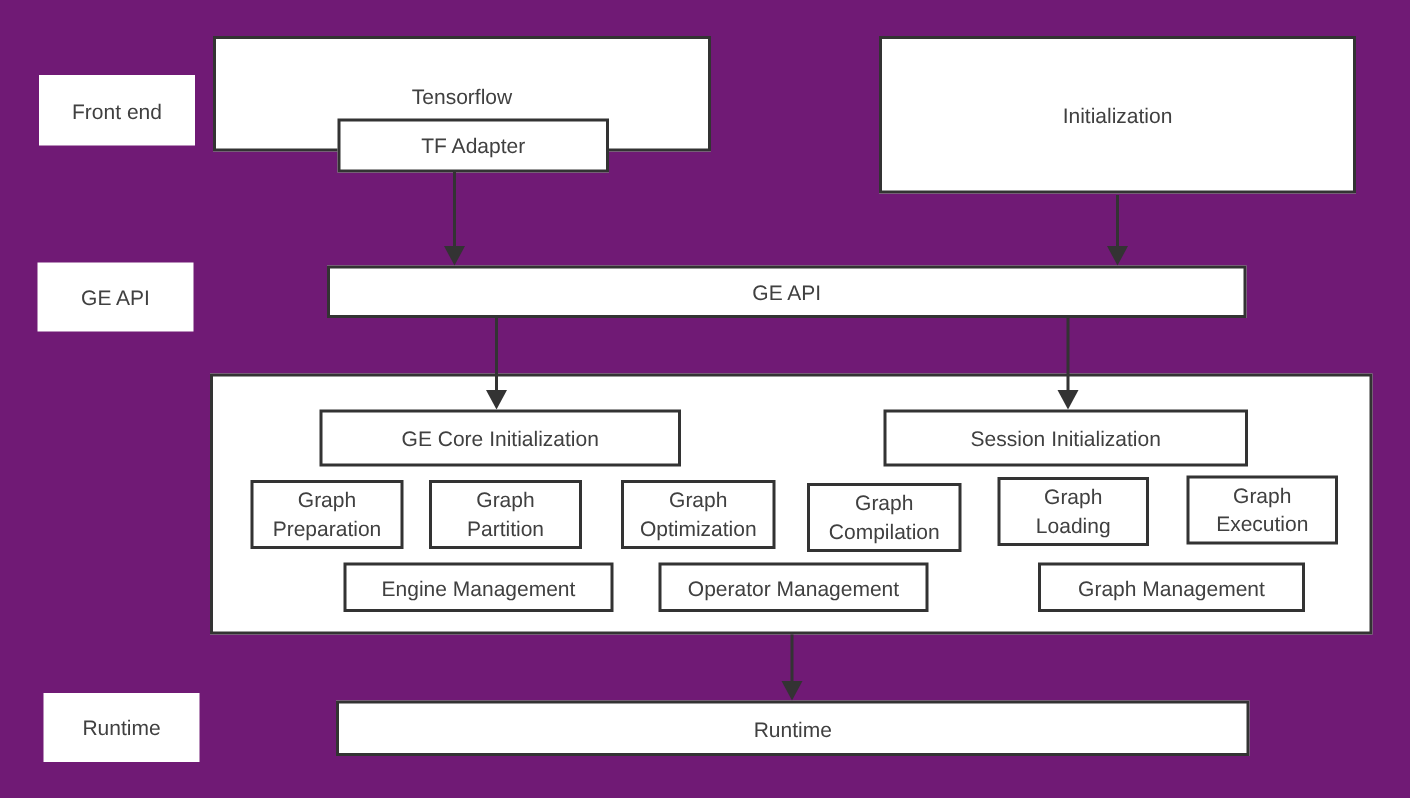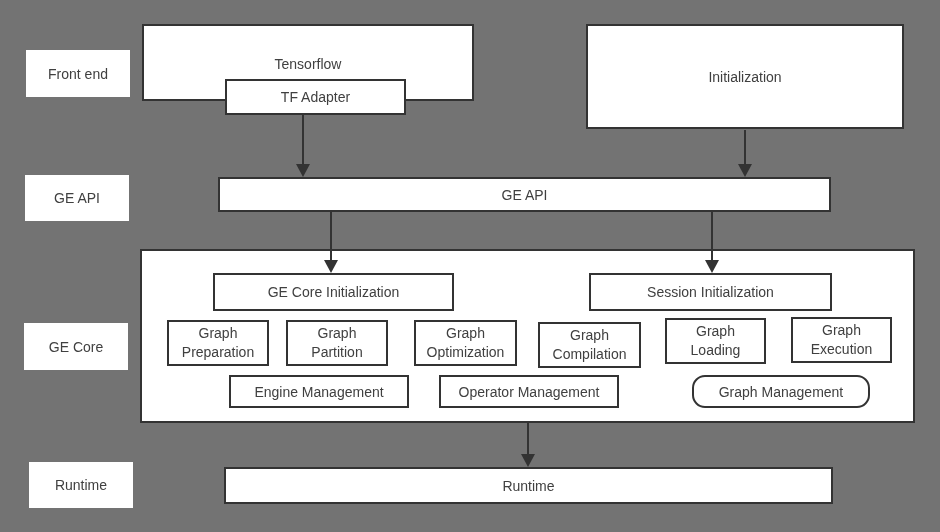--- a/index.html
+++ b/index.html
@@ -2,21 +2,21 @@
 <html><head>
 <meta charset="utf-8">
 <style>
   * { margin: 0; padding: 0; box-sizing: border-box; }
   html, body { background: #000; }
   body { font-family: "Liberation Sans", "DejaVu Sans", sans-serif; }
   .canvas {
     position: relative;
     width: 940px;
     height: 532px;
-    background: #737373;
+    background: #701a75;
     overflow: hidden;
     color: #404040;
     font-size: 14px;
   }
   .box {
     position: absolute;
     background: #fff;
     border: 2px solid #333333;
     display: flex;
     align-items: center;
@@ -61,23 +61,20 @@
 </head>
 <body>
 
 <div class="canvas">
 
   <div class="label-plain" style="left:26px; top:50px; width:104px; height:47px;">
     <span>Front end</span>
   </div>
   <div class="label-plain" style="left:25px; top:175px; width:104px; height:46px;">
     <span>GE API</span>
-  </div>
-  <div class="label-plain" style="left:24px; top:323px; width:104px; height:47px;">
-    <span>GE Core</span>
   </div>
   <div class="label-plain" style="left:29px; top:462px; width:104px; height:46px;">
     <span>Runtime</span>
   </div>
 
   <div class="box container-box" style="left:142px; top:24px; width:332px; height:77px;">
     <div class="tf-title">Tensorflow</div>
     <div class="box" style="left:81px; top:53px; width:181px; height:36px;">
       <span>TF Adapter</span>
     </div>
@@ -124,21 +121,21 @@
       <span class="txt">Graph
 Execution</span>
     </div>
 
     <div class="box" style="left:51px; top:124px; width:180px; height:33px;margin-left:36px;">
       <span>Engine Management</span>
     </div>
     <div class="box" style="left:297px; top:124px; width:180px; height:33px;">
       <span>Operator Management</span>
     </div>
-    <div class="box" style="left:550px; top:124px; width:178px; height:33px;border-radius:13px;">
+    <div class="box" style="left:550px; top:124px; width:178px; height:33px;">
       <span>Graph Management</span>
     </div>
   </div>
 
   <div class="box" style="left:224px; top:467px; width:609px; height:37px;">
     <span>Runtime</span>
   </div>
 
   <div class="arrow" style="left:296px; top:114px; height:63px;">
     <div class="arrow-line"></div>

